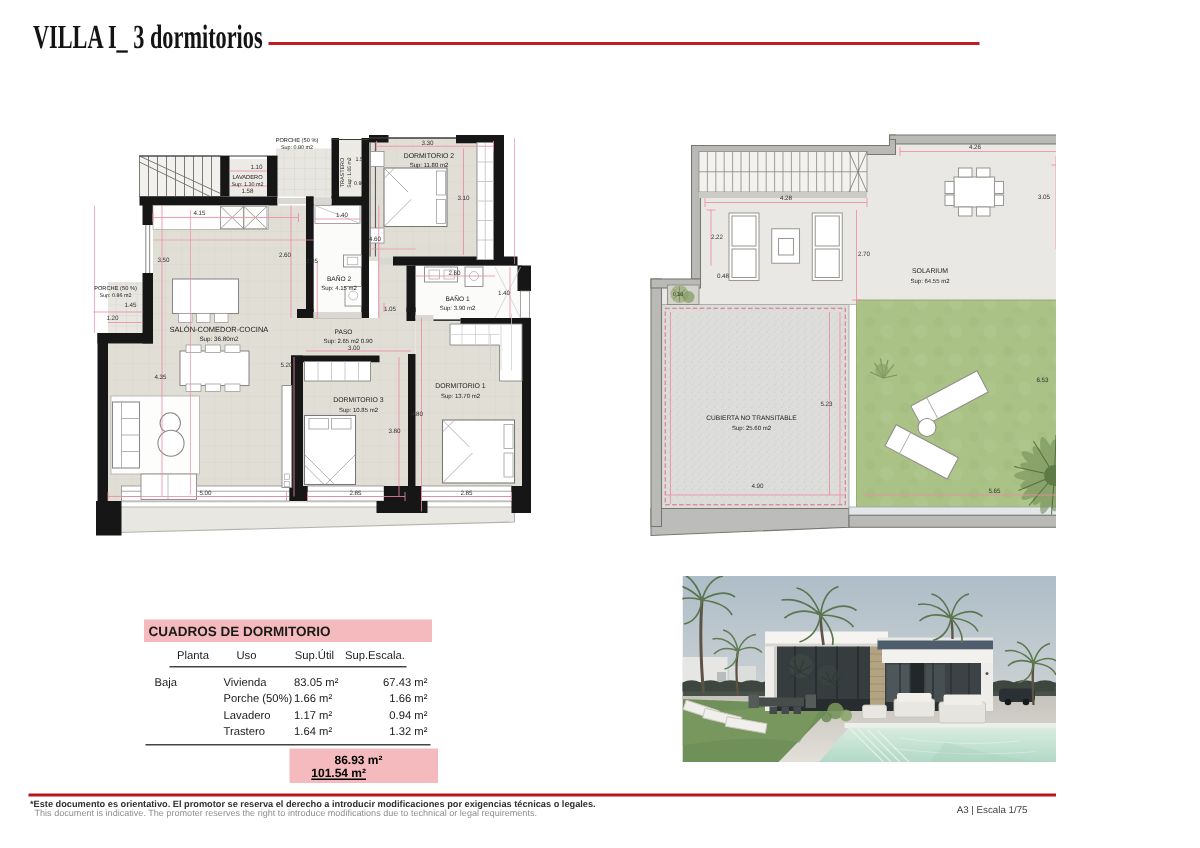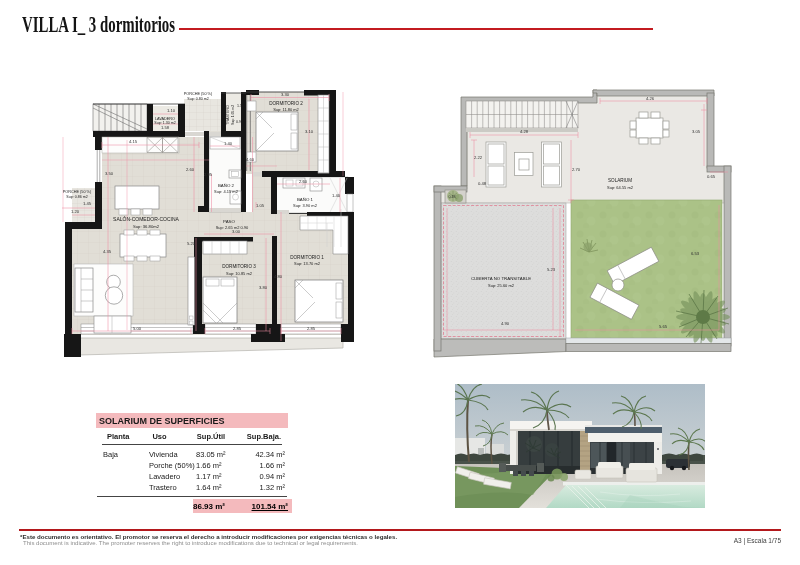--- a/index.html
+++ b/index.html
@@ -1,26 +1,26 @@
 <!DOCTYPE html>
 <html><head>
 <meta charset="utf-8">
 <style>
   html,body{margin:0;padding:0;background:#fff;}
-  .page{position:relative;width:800px;height:565px;background:#fff;overflow:hidden;
+  .page{position:relative;width:704px;height:565px;background:#fff;overflow:hidden;
         font-family:"Liberation Sans",sans-serif;}
   .title{position:absolute;left:22px;top:12px;font-family:"Liberation Serif",serif;
          font-weight:bold;font-size:22.5px;letter-spacing:0px;color:#141414;
          transform:scaleX(0.66);transform-origin:left top;white-space:nowrap;}
   .titlerule{position:absolute;left:179px;top:28px;width:474px;height:2px;background:#c31b20;}
   svg{position:absolute;left:0;top:0;}
   .tbl{position:absolute;left:96px;top:413px;width:192px;font-family:"Liberation Sans",sans-serif;color:#1a1a1a;}
   .tblhead{background:#f4babd;font-weight:bold;font-size:9px;padding:2.5px 0 2.5px 3px;letter-spacing:0px;}
-  .cols{display:flex;font-weight:bold;font-size:7.5px;border-bottom:1px solid #444;
-        padding:4px 0 3px 0;margin:0 6px;}
+  .cols{display:flex;font-weight:normal;font-size:7.5px;border-bottom:1px solid #444;
+        padding:4px 0 3px 0;margin:0 17px;}
   .row{display:flex;font-size:7.5px;line-height:11px;}
   .c1{width:53px;padding-left:7px;box-sizing:border-box;}
   .c2{width:47px;}
   .c3{width:36px;text-align:left;}
   .c4{width:54px;text-align:right;padding-right:1px;box-sizing:border-box;}
   .totline{border-top:1px solid #444;margin:3px 1px 0 1px;}
   .totals{position:absolute;left:193px;top:499px;width:99px;background:#f4babd;
           font-weight:bold;font-size:8px;text-align:left;padding:2.5px 0;box-sizing:border-box;}
   .footrule{position:absolute;left:19px;top:529px;width:762px;height:2px;background:#b3181c;}
   .foot1{position:absolute;left:20px;top:533px;font-size:6.15px;font-weight:bold;color:#2e2e2e;}
@@ -772,33 +772,33 @@
         </g>
 
         <circle cx="557" cy="474" r="5.5" fill="#779459" opacity="0.9"></circle>
         <circle cx="564" cy="477" r="4" fill="#88a369" opacity="0.85"></circle>
         <circle cx="551" cy="478" r="3.5" fill="#6a8850" opacity="0.85"></circle>
       </g>
     </g>
   </svg>
 
   <div class="tbl">
-    <div class="tblhead">SOLARIUM DE SUPERFICIES</div>
+    <div class="tblhead">CUADROS DE DORMITORIO</div>
     <div class="cols">
         <div class="c1" style="padding-left:5px;">Planta</div>
         <div class="c2">Uso</div>
         <div class="c3">Sup.Útil</div>
-        <div class="c4">Sup.Baja.</div>
+        <div class="c4">Sup.Escala.</div>
       </div>
     <div style="height:4px;"></div>
     <div class="row">
         <div class="c1">Baja</div>
         <div class="c2">Vivienda</div>
         <div class="c3">83.05 m²</div>
-        <div class="c4">42.34 m²</div>
+        <div class="c4">67.43 m²</div>
       </div>
     <div class="row">
         <div class="c1"></div>
         <div class="c2">Porche (50%)</div>
         <div class="c3">1.66 m²</div>
         <div class="c4">1.66 m²</div>
       </div>
     <div class="row">
         <div class="c1"></div>
         <div class="c2">Lavadero</div>
@@ -807,21 +807,21 @@
       </div>
     <div class="row">
         <div class="c1"></div>
         <div class="c2">Trastero</div>
         <div class="c3">1.64 m²</div>
         <div class="c4">1.32 m²</div>
       </div>
     <div class="totline"></div>
   </div>
 
-  <div class="totals"><span style="display:inline-block;width:44px;">86.93 m²</span><span style="display:inline-block;width:51px;text-align:right;text-decoration:underline;">101.54 m²</span></div>
+  <div class="totals"><span style="display:inline-block;width:44px;text-align:right;margin-left:18px;">86.93 m²</span><span style="display:inline-block;width:51px;text-align:right;text-decoration:underline;">101.54 m²</span></div>
 
   <div class="footrule"></div>
 
   <div class="foot1">*Este documento es orientativo. El promotor se reserva el derecho a introducir modificaciones por exigencias técnicas o legales.</div>
 
   <div class="foot2">This document is indicative. The promoter reserves the right to introduce modifications due to technical or legal requirements.</div>
 
   <div class="scale">A3 | Escala 1/75</div>
 </div>
 

